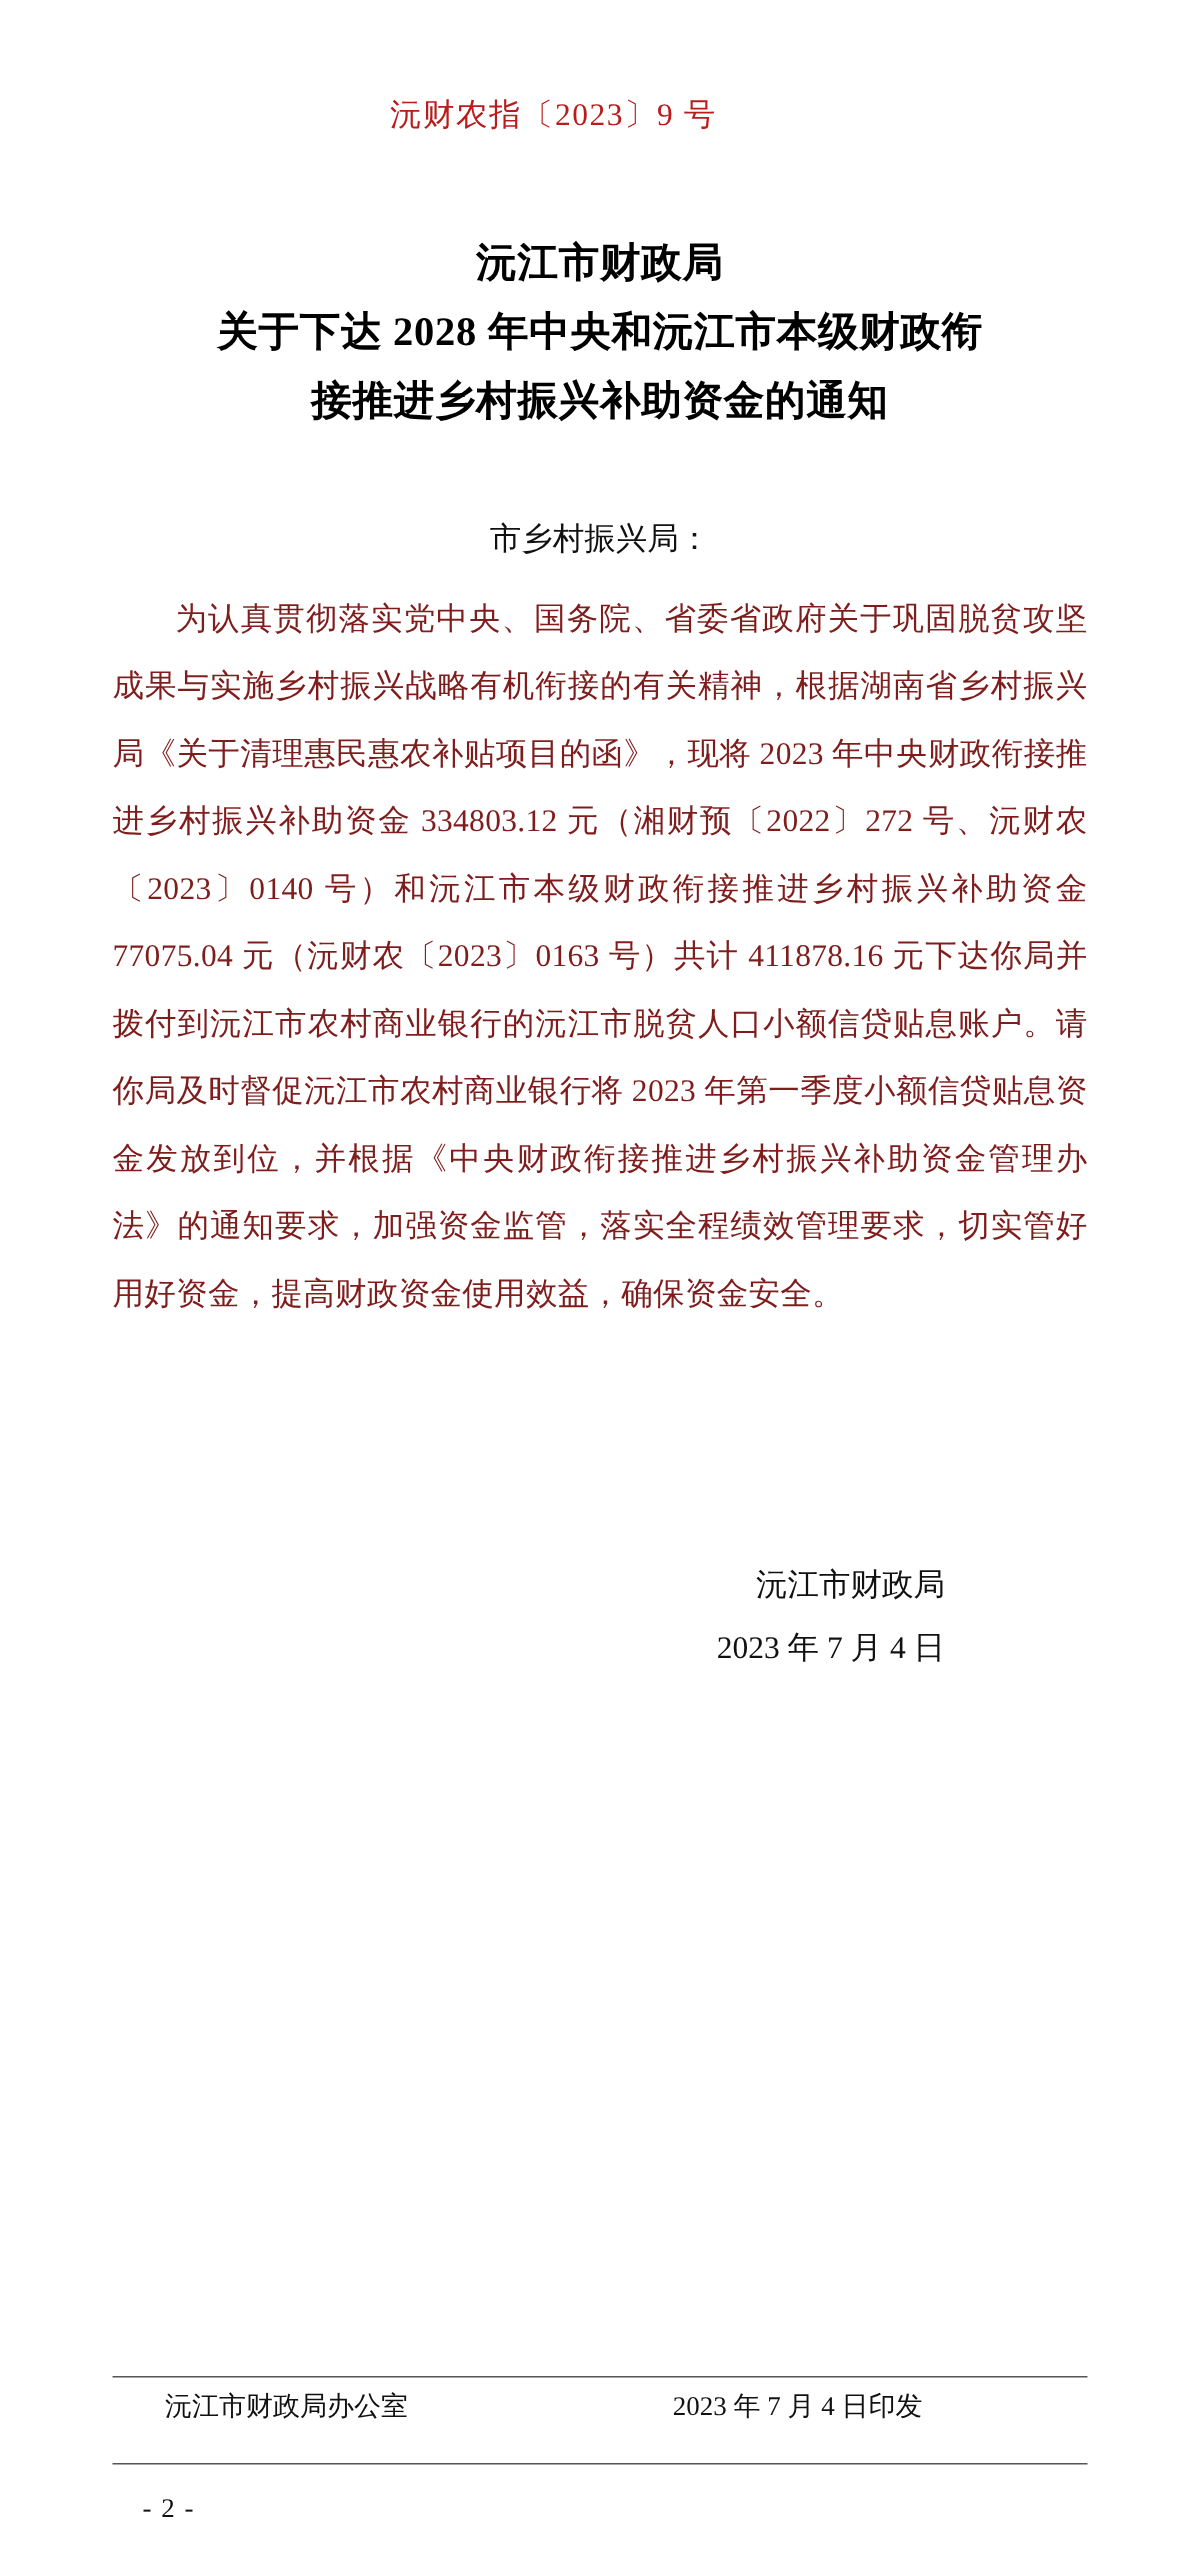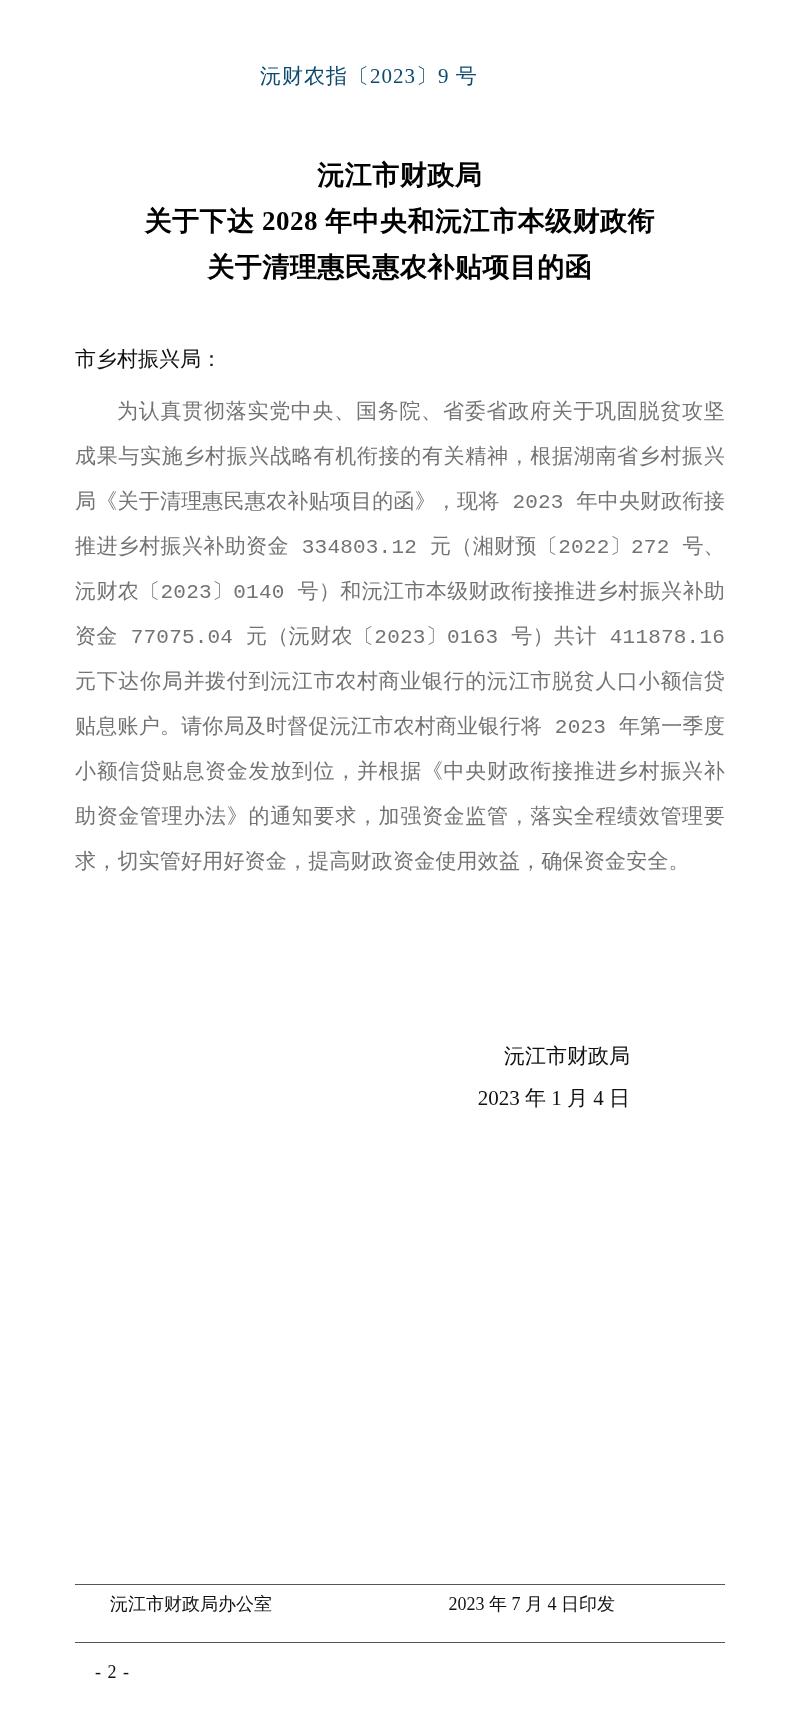--- a/index.html
+++ b/index.html
@@ -22,21 +22,21 @@
     box-sizing: border-box;
     padding: 0 75px;
   }
 
   
   .doc-number {
     margin-top: 62px;
     font-size: 21px;
     letter-spacing: 1px;
     padding-left: 185px;
-    color: #0c4a6e;
+    color: #b91c1c;
     white-space: nowrap;
   }
 
   
   .title-block {
     margin-top: 62px;
     text-align: center;
   }
   .title-line {
     font-weight: bold;
@@ -48,33 +48,33 @@
   .title-line.first {
     font-size: 27px;
   }
 
   
   .salutation {
     margin-top: 52px;
     font-size: 21px;
     line-height: 34px;
     color: #111111;
+    text-align: center;
   }
 
   
   .body-par {
     margin-top: 14px;
     font-size: 21px;
     line-height: 45px;
     text-align: justify;
     text-justify: inter-ideograph;
     text-indent: 2em;
-    color: #737373;
+    color: #7f1d1d;
     letter-spacing: 0.2px;
-    font-family: Liberation Mono, monospace;
   }
 
   
   .signature {
     margin-top: 150px;
     text-align: right;
     padding-right: 95px;
   }
   .sig-line {
     font-size: 21px;
@@ -119,30 +119,30 @@
 </head>
 <body>
 
 <div class="page">
 
   <div class="doc-number">沅财农指〔2023〕9 号</div>
 
   <div class="title-block">
     <div class="title-line first">沅江市财政局</div>
     <div class="title-line">关于下达 2028 年中央和沅江市本级财政衔</div>
-    <div class="title-line">关于清理惠民惠农补贴项目的函</div>
+    <div class="title-line">接推进乡村振兴补助资金的通知</div>
   </div>
 
   <div class="salutation">市乡村振兴局：</div>
 
   <div class="body-par">为认真贯彻落实党中央、国务院、省委省政府关于巩固脱贫攻坚成果与实施乡村振兴战略有机衔接的有关精神，根据湖南省乡村振兴局《关于清理惠民惠农补贴项目的函》，现将 2023 年中央财政衔接推进乡村振兴补助资金 334803.12 元（湘财预〔2022〕272 号、沅财农〔2023〕0140 号）和沅江市本级财政衔接推进乡村振兴补助资金 77075.04 元（沅财农〔2023〕0163 号）共计 411878.16 元下达你局并拨付到沅江市农村商业银行的沅江市脱贫人口小额信贷贴息账户。请你局及时督促沅江市农村商业银行将 2023 年第一季度小额信贷贴息资金发放到位，并根据《中央财政衔接推进乡村振兴补助资金管理办法》的通知要求，加强资金监管，落实全程绩效管理要求，切实管好用好资金，提高财政资金使用效益，确保资金安全。</div>
 
   <div class="signature">
     <div class="sig-line">沅江市财政局</div>
-    <div class="sig-line">2023 年 1 月 4 日</div>
+    <div class="sig-line">2023 年 7 月 4 日</div>
   </div>
 
   <div class="footer-rule"></div>
   <div class="footer-row">
     <span class="footer-left">沅江市财政局办公室</span>
     <span class="footer-right">2023 年 7 月 4 日印发</span>
   </div>
   <div class="footer-rule bottom"></div>
 
   <div class="page-number">- 2 -</div>

